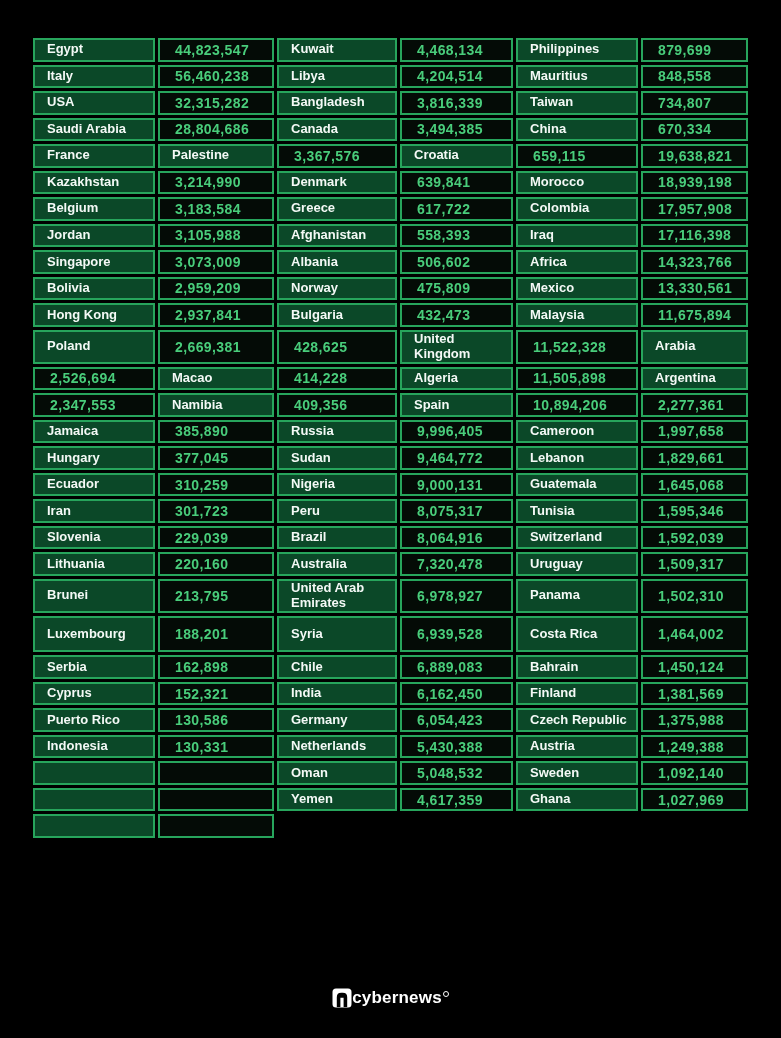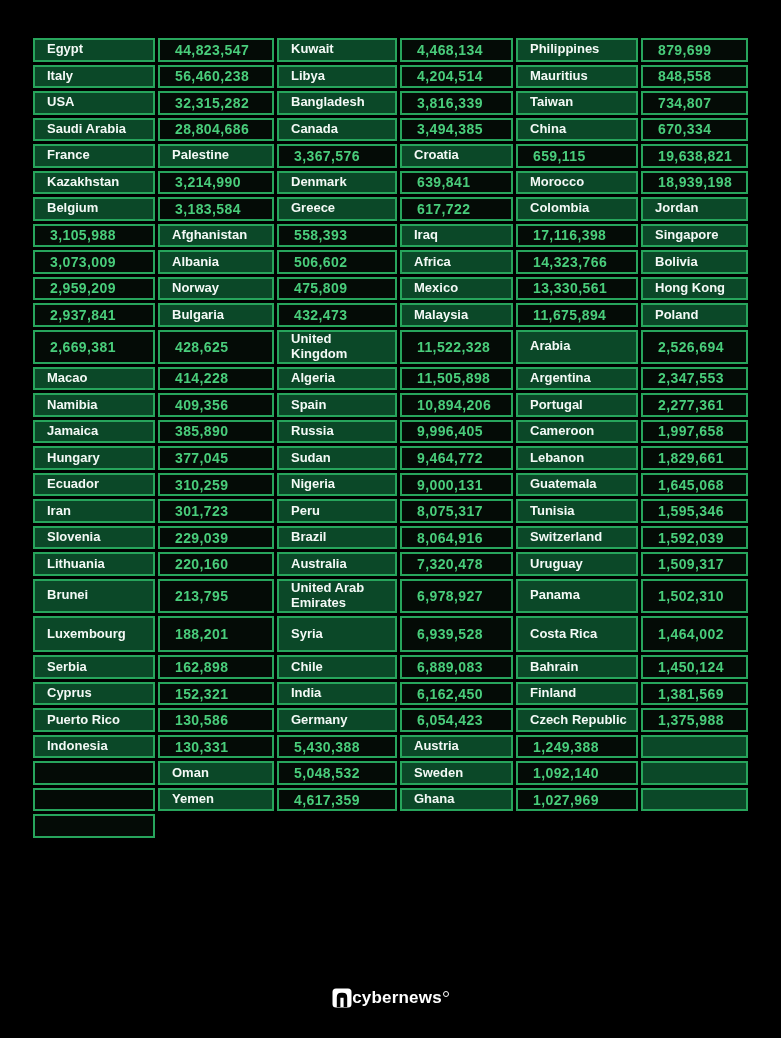--- a/index.html
+++ b/index.html
@@ -117,20 +117,21 @@
     <div class="cell val">3,214,990</div>
     <div class="cell country">Denmark</div>
     <div class="cell val">639,841</div>
     <div class="cell country">Morocco</div>
     <div class="cell val">18,939,198</div>
     <div class="cell country">Belgium</div>
     <div class="cell val">3,183,584</div>
     <div class="cell country">Greece</div>
     <div class="cell val">617,722</div>
     <div class="cell country">Colombia</div>
+    <div class="cell val">17,957,908</div>
     <div class="cell country">Jordan</div>
     <div class="cell val">3,105,988</div>
     <div class="cell country">Afghanistan</div>
     <div class="cell val">558,393</div>
     <div class="cell country">Iraq</div>
     <div class="cell val">17,116,398</div>
     <div class="cell country">Singapore</div>
     <div class="cell val">3,073,009</div>
     <div class="cell country">Albania</div>
     <div class="cell val">506,602</div>
@@ -158,21 +159,20 @@
     <div class="cell country">Macao</div>
     <div class="cell val">414,228</div>
     <div class="cell country">Algeria</div>
     <div class="cell val">11,505,898</div>
     <div class="cell country">Argentina</div>
     <div class="cell val">2,347,553</div>
     <div class="cell country">Namibia</div>
     <div class="cell val">409,356</div>
     <div class="cell country">Spain</div>
     <div class="cell val">10,894,206</div>
-    <div class="cell country">Portugal</div>
     <div class="cell val">2,277,361</div>
     <div class="cell country">Jamaica</div>
     <div class="cell val">385,890</div>
     <div class="cell country">Russia</div>
     <div class="cell val">9,996,405</div>
     <div class="cell country">Cameroon</div>
     <div class="cell val">1,997,658</div>
     <div class="cell country">Hungary</div>
     <div class="cell val">377,045</div>
     <div class="cell country">Sudan</div>
@@ -228,20 +228,21 @@
     <div class="cell country">Finland</div>
     <div class="cell val">1,381,569</div>
     <div class="cell country">Puerto Rico</div>
     <div class="cell val">130,586</div>
     <div class="cell country">Germany</div>
     <div class="cell val">6,054,423</div>
     <div class="cell country">Czech Republic</div>
     <div class="cell val">1,375,988</div>
     <div class="cell country">Indonesia</div>
     <div class="cell val">130,331</div>
+    <div class="cell country">Netherlands</div>
     <div class="cell val">5,430,388</div>
     <div class="cell country">Austria</div>
     <div class="cell val">1,249,388</div>
     <div class="cell country"></div>
     <div class="cell val"></div>
     <div class="cell country">Oman</div>
     <div class="cell val">5,048,532</div>
     <div class="cell country">Sweden</div>
     <div class="cell val">1,092,140</div>
     <div class="cell country"></div>

